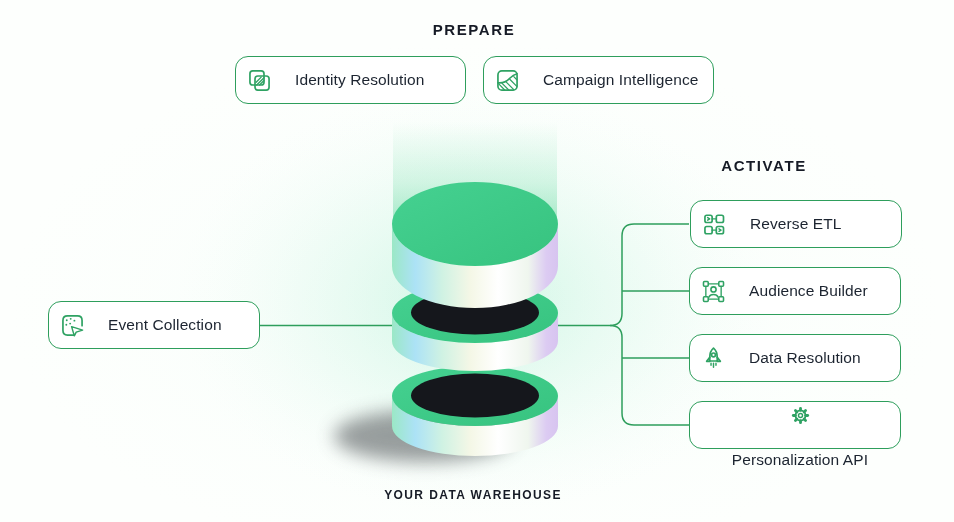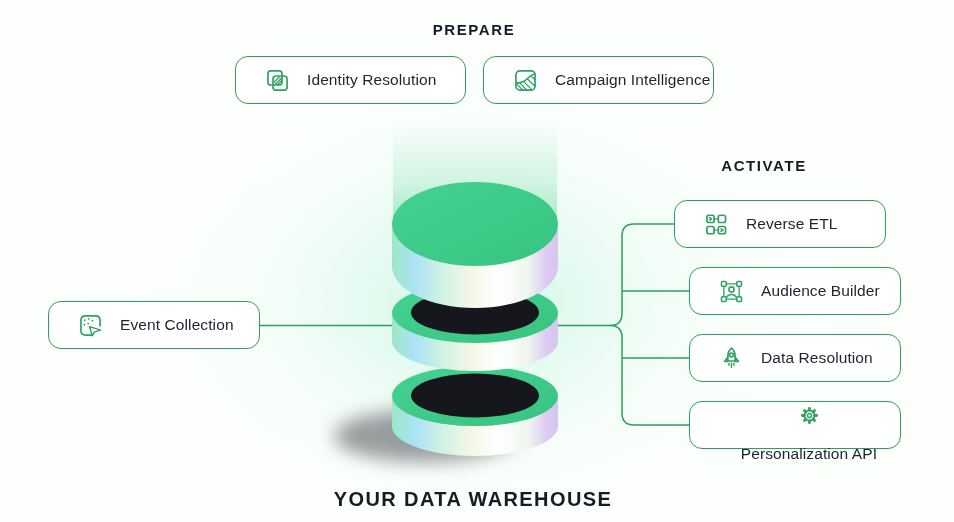--- a/index.html
+++ b/index.html
@@ -8,24 +8,24 @@
     position:relative; width:954px; height:522px; overflow:hidden;
     background:#fdfffd;
     font-family:"Liberation Sans", sans-serif;
   }
   #scene-svg { position:absolute; left:0; top:0; width:954px; height:522px; }
   .heading {
     position:absolute; text-align:center;
     font-size:15px; font-weight:700; letter-spacing:1.6px;
     color:#161B26; white-space:nowrap;
   }
-  .heading.big { font-size:20px; letter-spacing:1.4px; }
+  .heading.big { font-size:12px; letter-spacing:1.4px; }
   .pill {
     position:absolute; display:flex; align-items:center;
-    gap:16px; padding-left:28px;
+    gap:22px; padding-left:10px;
     background:#ffffff; border:1.5px solid #2E9E5C; border-radius:13px;
     cursor:pointer;
   }
   .pill .icon { width:27px; height:27px; flex:0 0 auto; display:block; }
   .pill .icon svg { width:100%; height:100%; display:block; }
   .pill .label {
     font-size:15.5px; font-weight:500; color:#1C2430;
     letter-spacing:0.1px; white-space:nowrap;
   }
   .ico { stroke:#2FA263; fill:none; stroke-width:1.5; stroke-linecap:round; stroke-linejoin:round; }
@@ -140,21 +140,21 @@
     <span class="icon">
       <svg viewBox="0 0 24 24" class="ico">
         <rect x="3.5" y="3.5" width="17" height="17" rx="3.5"></rect>
         <path d="M3.5 14 C 8 14.5 11 13 14 10 C 16 8 18.5 6.5 20.5 6"></path>
         <path d="M4 14.8 L9.3 20.2 M7 14.3 L13.1 20.4 M10.5 13 L17.6 20.1 M14 10.9 L20.3 17.2 M17.6 8.6 L20.3 11.3" stroke-width="1.1"></path>
       </svg>
     </span>
     <span class="label">Campaign Intelligence</span>
   </div>
 
-  <div class="pill" style="left:674px; top:200px; width:212px; height:48px;">
+  <div class="pill" style="left:690px; top:200px; width:212px; height:48px;">
     <span class="icon">
       <svg viewBox="0 0 24 24" class="ico">
         <rect x="3.5" y="3.8" width="6.4" height="6.4" rx="1.6"></rect>
         <path d="M5.9 5.9 L7.7 7 L5.9 8.1 M9.9 7 H13.6" stroke-width="1.3"></path>
         <rect x="13.6" y="3.8" width="6.4" height="6.4" rx="1.6"></rect>
         <rect x="3.5" y="13.8" width="6.4" height="6.4" rx="1.6"></rect>
         <path d="M9.9 17 H13.6 M16 15.9 L17.8 17 L16 18.1" stroke-width="1.3"></path>
         <rect x="13.6" y="13.8" width="6.4" height="6.4" rx="1.6"></rect>
       </svg>
     </span>

